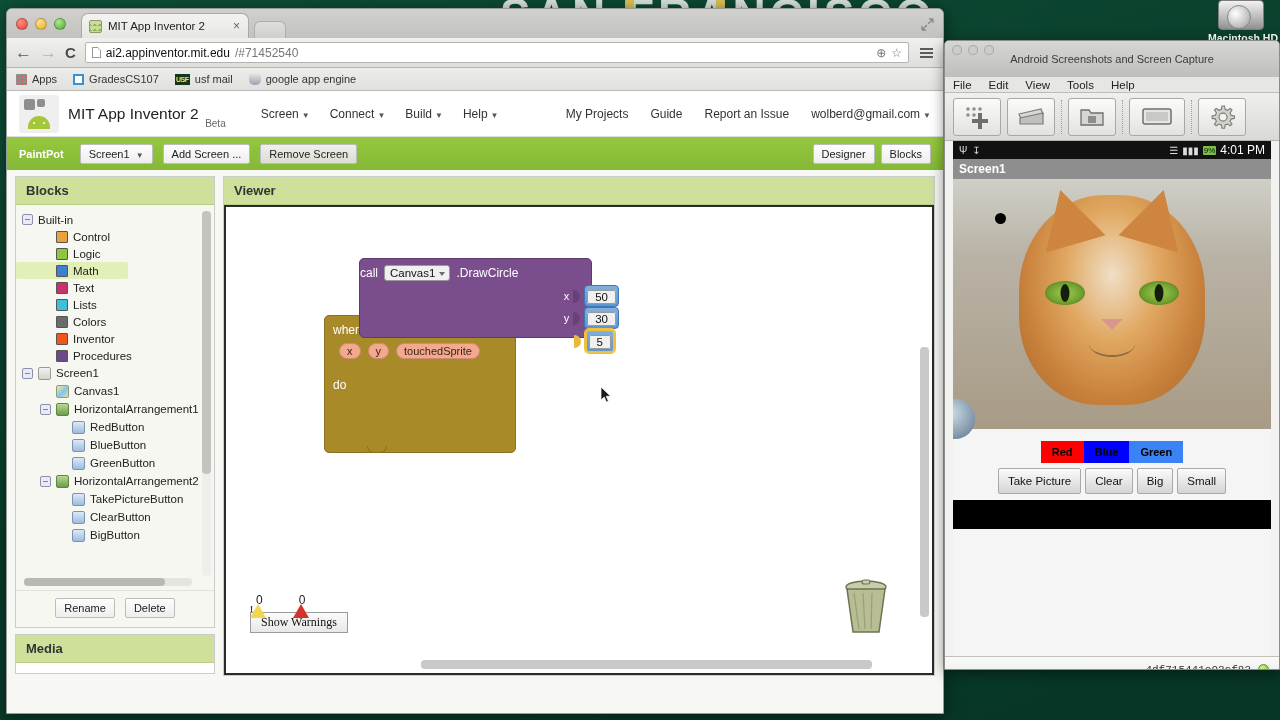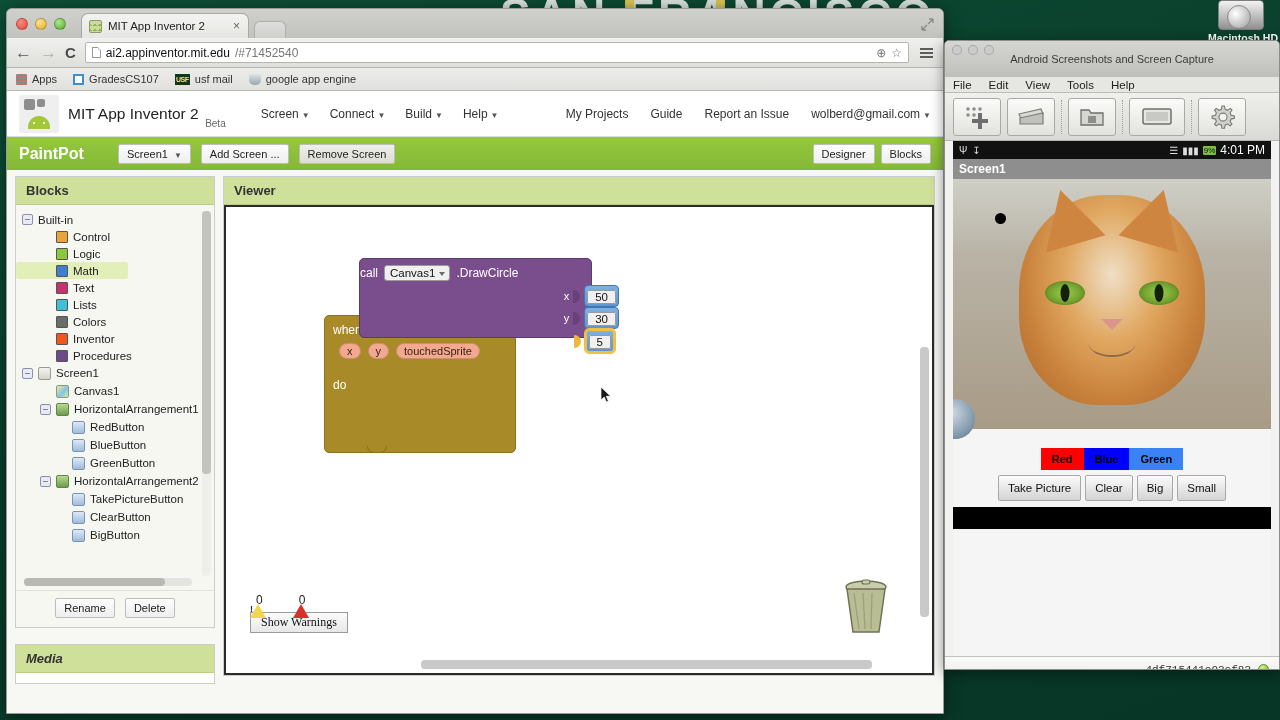--- a/index.html
+++ b/index.html
@@ -148,21 +148,21 @@
   .ai-beta { font-size: 10px; color: #666; margin-left: 2px; position: relative; top: 8px; }
   .ai-menus { display: flex; gap: 20px; margin-left: 35px; font-size: 12px; color: #333; }
   .ai-right { margin-left: auto; display: flex; gap: 22px; font-size: 12px; color: #333; }
   .caret { font-size: 8px; color: #555; margin-left: 3px; }
 
   .ai-bar {
     height: 33px; background: #8bbf3c; display: flex; align-items: center;
     padding: 0 12px; gap: 10px;
     background: linear-gradient(180deg,#96c83e,#84b836);
   }
-  .proj-name { color: #fff; font-size: 16px; font-weight: bold; margin-right: 24px; }
+  .proj-name { color: #fff; font-size: 11px; font-weight: bold; margin-right: 6px; }
   .gbtn {
     background: linear-gradient(180deg,#fdfdfd,#eeeeee);
     border: 1px solid #bdbdbd; border-radius: 2px;
     font-size: 11px; padding: 3px 8px; color: #222; white-space: nowrap;
   }
   .gbtn.flat { background: linear-gradient(180deg,#f0f0ec,#dcdcd4); }
   .ai-bar-right { margin-left: auto; display: flex; gap: 6px; }
 
   .ai-body { display: flex; height: calc(100% - 46px - 33px); background: #f7f7f4; padding: 6px 8px 0 8px; gap: 8px; }
 
@@ -198,21 +198,21 @@
   }
   #tree-hscroll i { display:block; width: 84%; height: 100%; background: #b9b9b4; border-radius: 4px; }
   #tree-vscroll {
     position: absolute; right: 3px; top: 6px; bottom: 14px; width: 9px; background: #eeeeea; border-radius: 4px;
   }
   #tree-vscroll i { display:block; width:100%; height: 72%; background: #c4c4bf; border-radius: 4px; }
   .tree-actions {
     display: flex; gap: 10px; justify-content: center; padding: 7px 0 9px;
     background: #f6f7f1; border-top: 1px solid #e2e2da;
   }
-  #media-panel { margin-top: 16px; font-style: italic; }
+  #media-panel { margin-top: 6px; }
 
   
   #viewer-panel { flex: 1; display: flex; flex-direction: column; }
   #canvas-wrap {
     flex: 1; background: #fff; border: 2px solid #2b2b2b; margin: 0; position: relative; overflow: hidden;
   }
   #workspace { position: absolute; inset: 0; background: #fff; }
 
   
   #when-block {
@@ -350,21 +350,21 @@
              background: radial-gradient(ellipse at 50% 50%, #9ccf4e 0%, #6f9e2e 60%, #3c5a18 100%); }
   .cat-eye.l { left: 26px; } .cat-eye.r { right: 26px; }
   .cat-pupil { position: absolute; left: 50%; top: 50%; transform: translate(-50%,-50%); width: 9px; height: 18px; border-radius: 50%; background: #15200c; }
   .cat-nose { position: absolute; left: 50%; top: 124px; transform: translateX(-50%);
               width: 0; height: 0; border-left: 11px solid transparent; border-right: 11px solid transparent; border-top: 11px solid #d9968c; }
   .cat-mouth { position: absolute; left: 50%; top: 136px; transform: translateX(-50%); width: 46px; height: 26px;
                border-bottom: 2px solid #8d6b47; border-radius: 0 0 50% 50%; }
   #paint-dot {
     position: absolute; left: 42px; top: 34px; width: 11px; height: 11px; border-radius: 50%; background: #000;
   }
-  #app-buttons { background: #f5f5f5; padding: 19px 0 0 0; }
+  #app-buttons { background: #f5f5f5; padding: 12px 0 0 0; }
   .btn-row { display: flex; justify-content: center; gap: 0; }
   .btn-row.r2 { gap: 4px; margin-top: 5px; padding-bottom: 6px; }
   .cbtn { font-size: 11px; font-weight: bold; padding: 5px 11px; color: #000; }
   .cbtn.red { background: #ff0000; } .cbtn.blue { background: #0000ff; } .cbtn.green { background: #3b82f6; }
   .gbtn2 {
     font-size: 11.5px; padding: 6px 9px; color: #111;
     background: linear-gradient(180deg,#fbfbfb,#d4d4d4);
     border: 1px solid #a9a9a9; border-radius: 2px;
   }
   #phone-blank { background: #f5f5f5; position: absolute; left:0; right:0; bottom:0; top:388px; }

